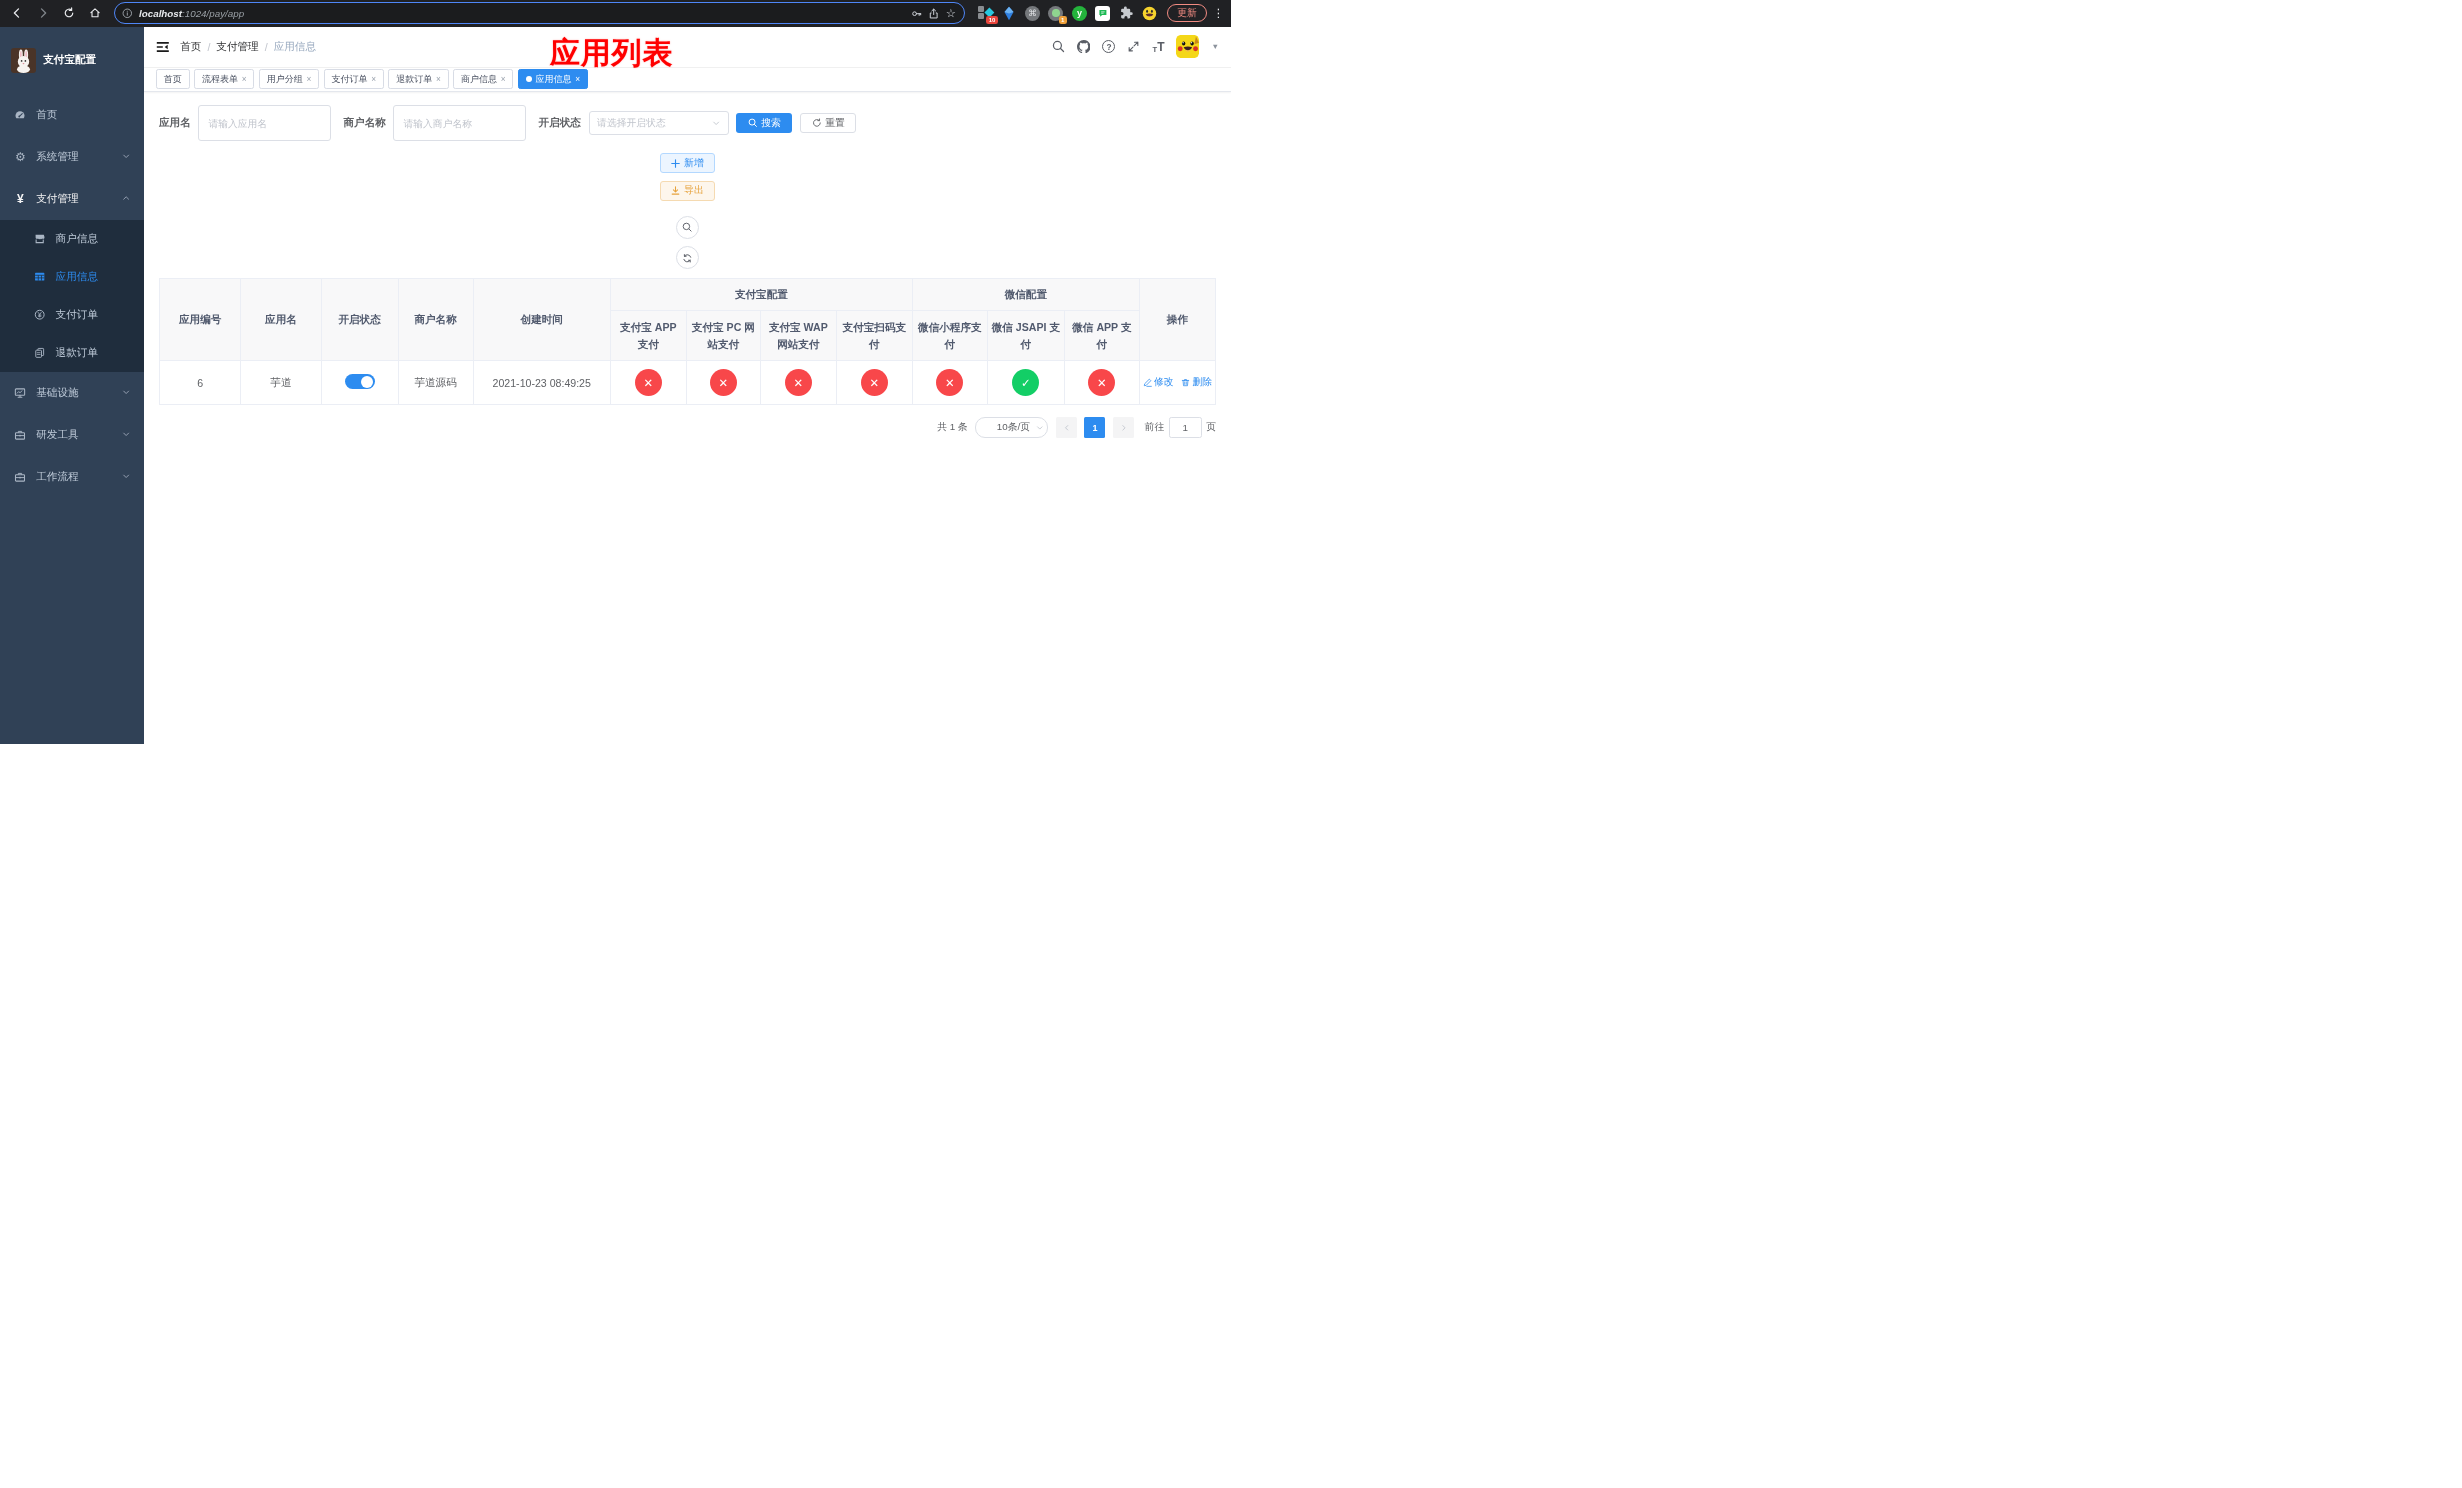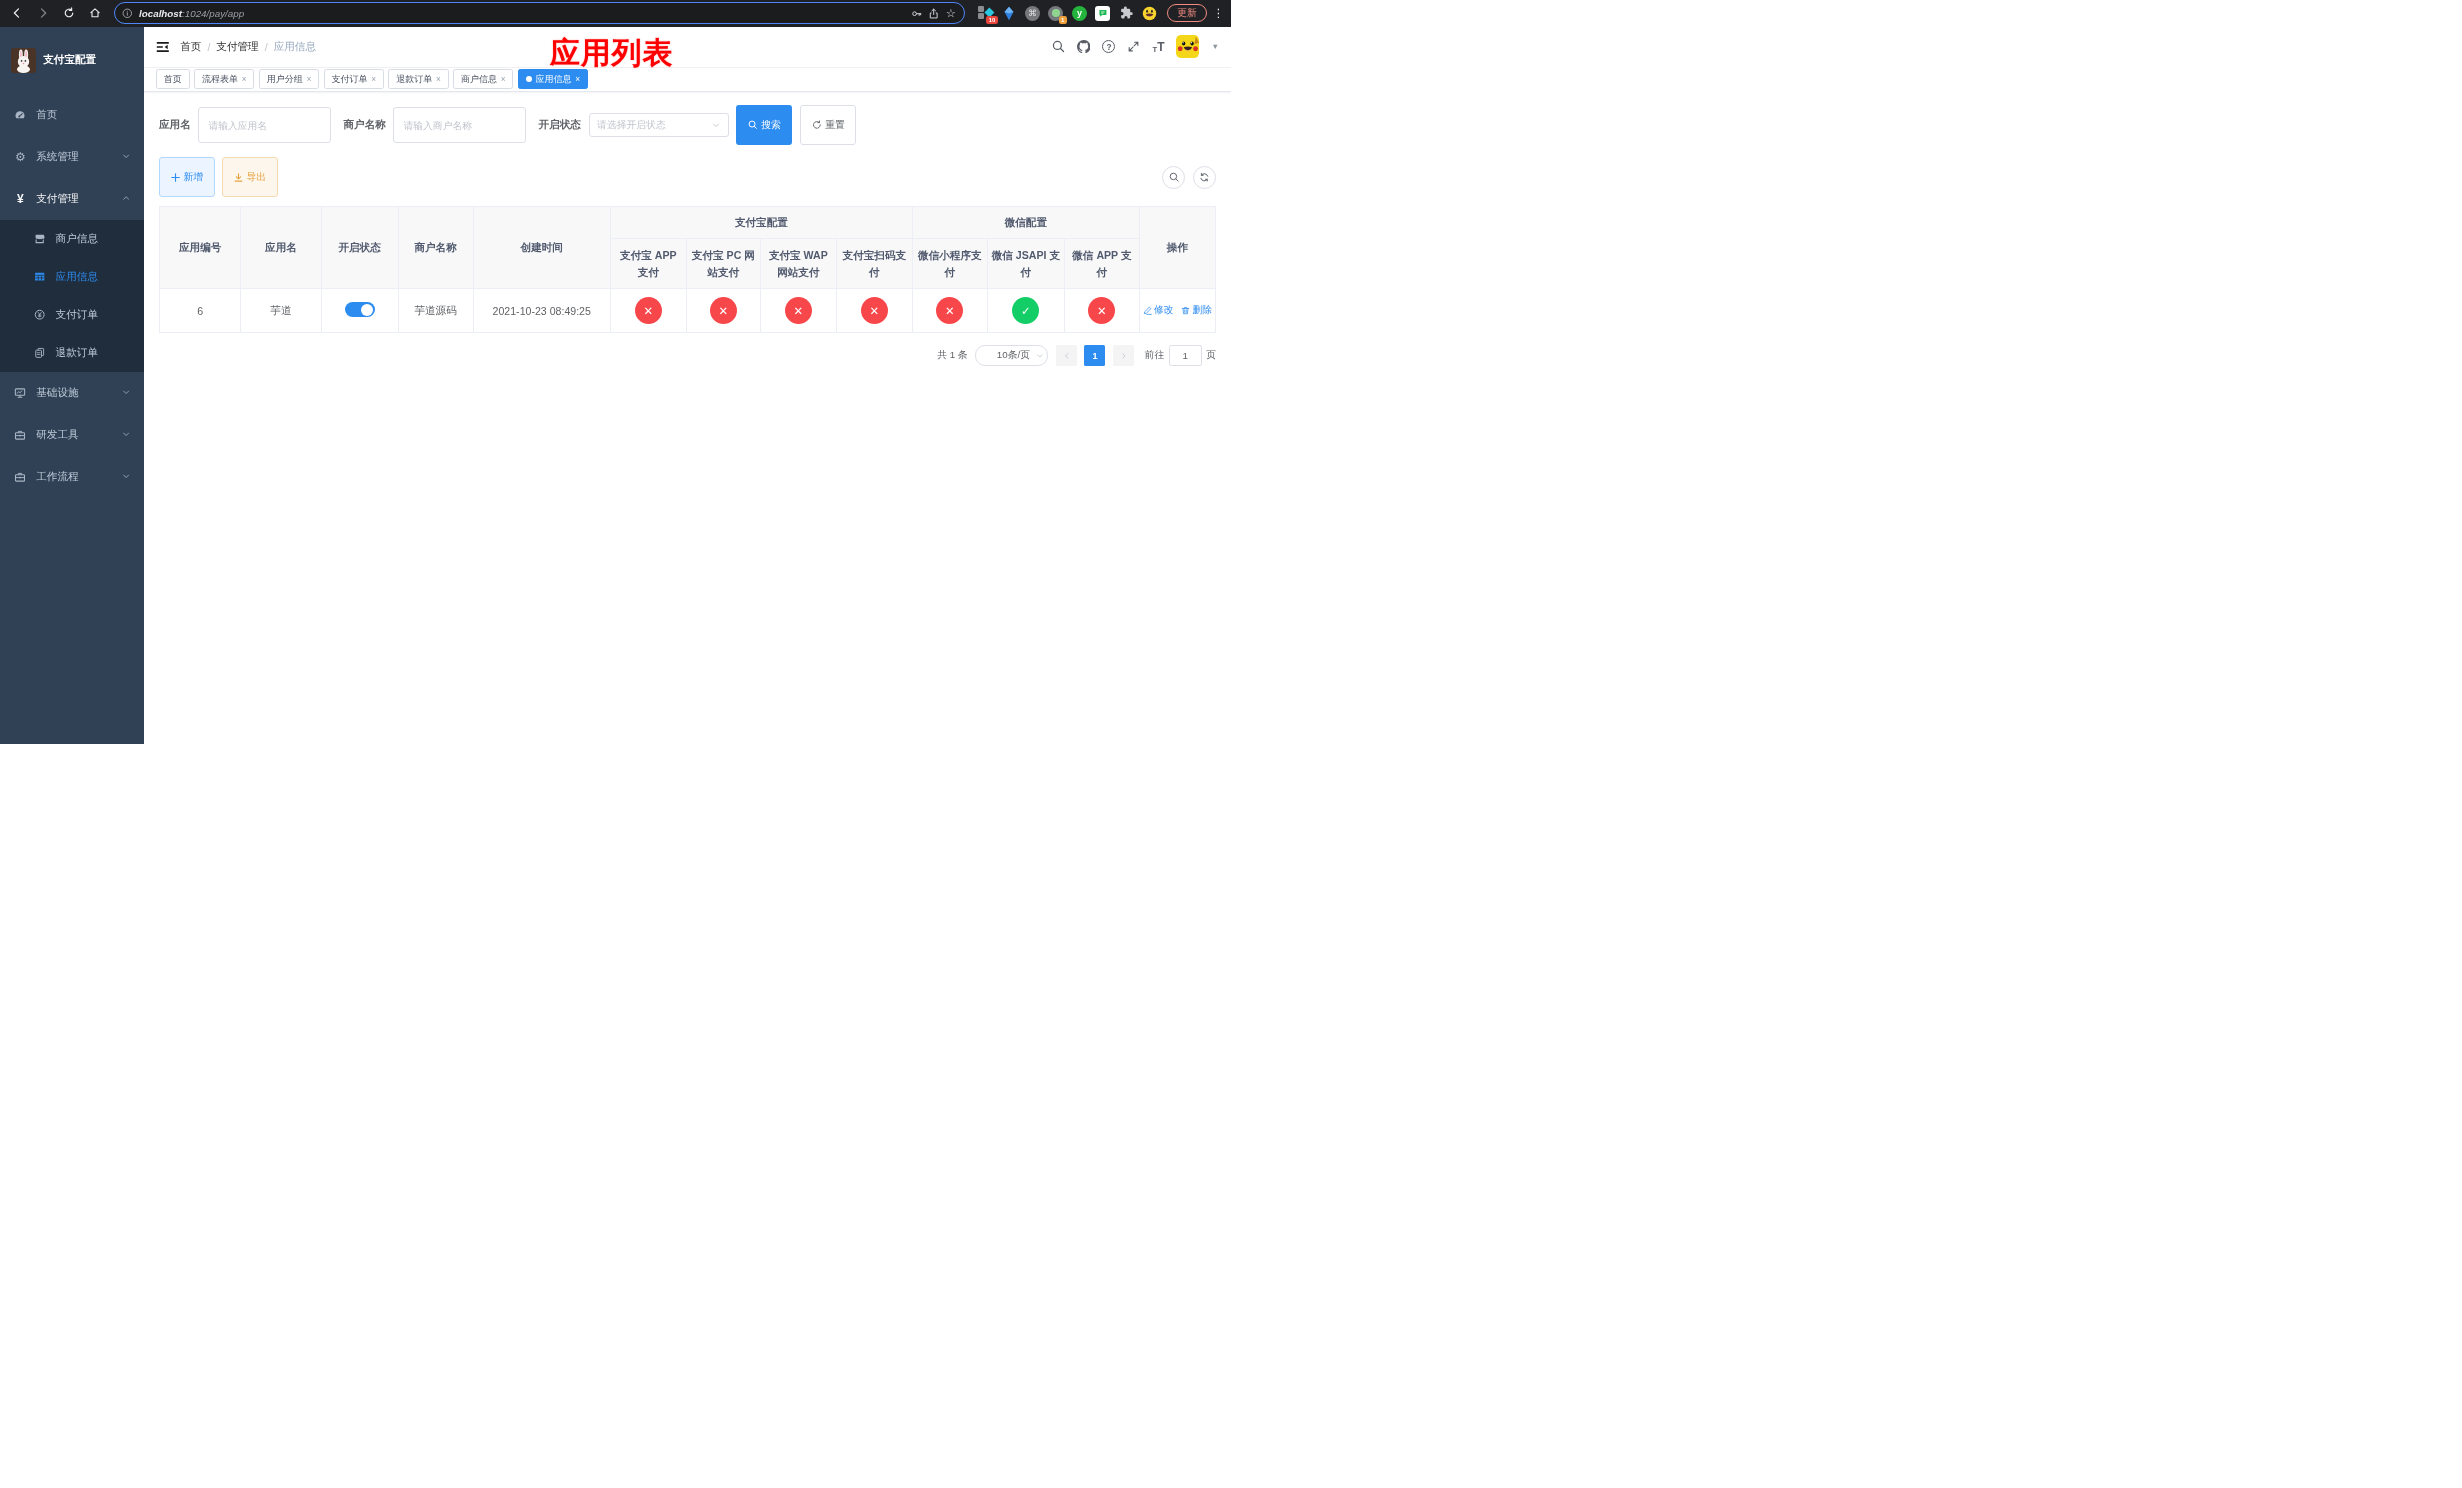--- a/index.html
+++ b/index.html
@@ -102,28 +102,28 @@
   .content { flex:1 1 auto; padding:13.6px 15px 0; overflow:hidden; }
   .filter-row { display:flex; align-items:center; gap:7.6px; flex-wrap:nowrap; }
   .f-label { font-weight:600; color:#606266; white-space:nowrap; margin-left:4.5px; }
   .f-label:first-child { margin-left:0; }
   .text-input { width:133px; height:24px; border:0.8px solid #dcdfe6; border-radius:3px; padding:17px 9px;
     font-size:9.8px; color:#606266; font-family:inherit; }
   .text-input::placeholder { color:#c0c4cc; }
   .select-box { width:140px; height:24px; border:0.8px solid #dcdfe6; border-radius:3px; padding:0 7.6px;
     display:flex; align-items:center; justify-content:space-between; color:#c0c4cc; font-size:9.8px; cursor:pointer; }
   .select-caret { color:#c0c4cc; display:flex; }
-  .btn { height:40px; border-radius:3px; display:inline-flex; align-items:center; justify-content:center;
+  .btn { height:20px; border-radius:3px; display:inline-flex; align-items:center; justify-content:center;
     gap:3.8px; font-size:9.8px; padding:0 10.6px; cursor:pointer; border:0.8px solid transparent; white-space:nowrap; }
   .btn-primary { background:#2d8cf0; color:#fff; }
   .btn-plain { background:#fff; border-color:#dcdfe6; color:#606266; }
   .btn-blue-light { background:#ecf5ff; border-color:#b3d8ff; color:#2d8cf0; }
   .btn-yellow-light { background:#fdf6ec; border-color:#f5dab1; color:#e6a23c;text-align:right; }
 
-  .toolbar-row { display:flex; align-items:center; gap:7.6px; margin-top:12px; }
+  .toolbar-row { display:flex; align-items:center; gap:7.6px; margin-top:12px;flex-direction:column; }
   .toolbar-spacer { flex:1 1 auto; }
   .round-btn { width:23px; height:23px; border-radius:50%; border:0.8px solid #dcdfe6; background:#fff;
     display:flex; align-items:center; justify-content:center; color:#5a5e66; cursor:pointer; }
 
   
   table.grid { width:100%; border-collapse:collapse; margin-top:9px; table-layout:fixed; }
   .grid th, .grid td { border:0.8px solid #ebeef5; text-align:center; vertical-align:middle; }
   .grid thead th { background:#f8f8f9; color:#515a6e; font-weight:bold; font-size:10.6px; padding:4.5px 3px; }
   .grid thead tr.group-row th { height:32px; }
   .grid thead tr.sub-row th { height:50px; line-height:1.6; }

